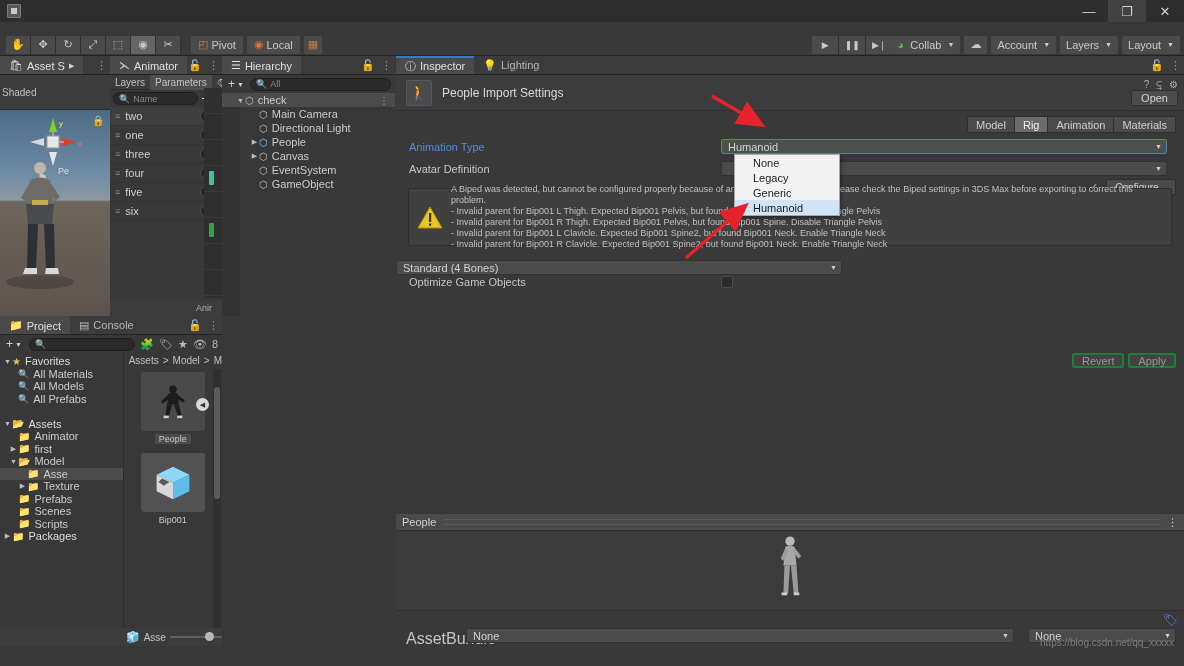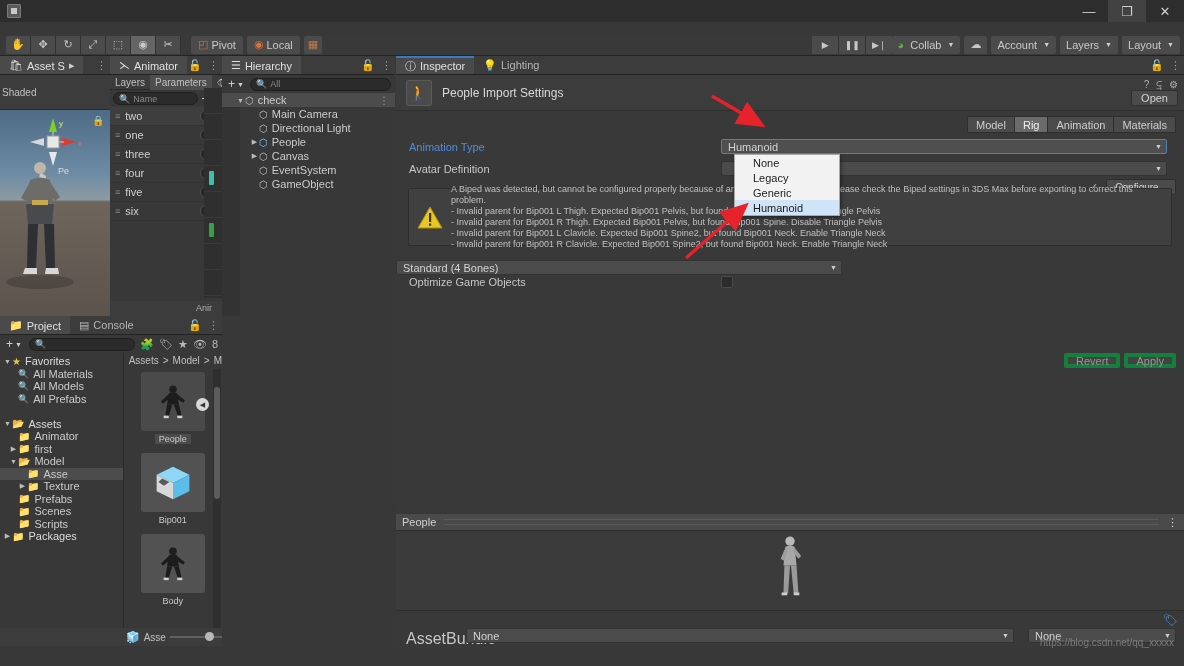--- a/index.html
+++ b/index.html
@@ -204,21 +204,21 @@
   .warnbox {
     position: absolute; left: 12px; top: 132px; width: 764px; height: 58px;
     background: #404040; border: 1px solid #2e2e2e; border-radius: 2px;
     display: flex; align-items: center; padding: 0 8px;
   }
   .warn-tri { width: 26px; height: 23px; position: relative; flex: none; margin-right: 8px; }
   .warn-lines { font-size: 9px; line-height: 11px; color: #c0c0c0; }
 
   .revert-apply { position: absolute; right: 8px; top: 297px; display: flex; gap: 4px; }
   .ra-btn {
-    height: 15px; padding: 0 8px; background: #424242; border: 4px solid #15803d; border-radius: 2px;
+    height: 15px; padding: 0 8px; background: #424242; border: 2px solid #15803d; border-radius: 2px;
     font-size: 11px; color: #969696; display: flex; align-items: center;
   }
 
   
   .popup {
     position: absolute; left: 734px; top: 154px; width: 106px; height: 62px;
     background: #f2f2f2; border: 1px solid #a8a8a8; z-index: 50;
     box-shadow: 1px 2px 4px rgba(0,0,0,.45);
   }
   .popup-item {
@@ -823,35 +823,20 @@
               <svg viewBox="0 0 44 44" width="40" height="40">
                 <polygon points="22,4 40,13 22,22 4,13" fill="#8ed7f7"></polygon>
                 <polygon points="4,13 22,22 22,40 4,31" fill="#d8d8d8"></polygon>
                 <polygon points="40,13 22,22 22,40 40,31" fill="#5bbde8"></polygon>
                 <polygon points="10,17 18,21 12,25 6,21" fill="#5a5a5a"></polygon>
               </svg>
             </div>
             <div class="thumb-label">Bip001</div>
           </div>
 
-          <div class="grid-cell">
-            <div class="thumb flat">
-              <svg viewBox="0 0 40 44" width="34" height="40">
-                <circle cx="20" cy="7" r="4.5" fill="#1e1e1e"></circle>
-                <path d="M15 12 q5 -3 10 0 l2 13 l-14 0 z" fill="#1c1c1c"></path>
-                <path d="M15 13 l-9 8 l2 3 l9 -7z" fill="#1c1c1c"></path>
-                <path d="M25 13 l9 7 l-2 3 l-9 -6z" fill="#1c1c1c"></path>
-                <path d="M13 25 l6 0 l-4 14 l-4 -1z" fill="#1c1c1c"></path>
-                <path d="M21 25 l6 0 l3 13 l-4 1z" fill="#1c1c1c"></path>
-                <rect x="9" y="38" width="6" height="3" fill="#d0d0d0"></rect>
-                <rect x="25" y="38" width="6" height="3" fill="#d0d0d0"></rect>
-              </svg>
-            </div>
-            <div class="thumb-label">Body</div>
-          </div>
         </div>
         <div style="position:absolute;right:1px;top:16px;width:8px;height:262px;background:#2f2f2f;">
           <div style="position:absolute;left:1px;top:18px;width:6px;height:112px;background:#5c5c5c;border-radius:3px;"></div>
         </div>
       </div>
     </div>
 
     <div class="proj-footer">
       <span style="color:#8ed7f7;">🧊</span>
       <span style="font-size:10px;color:#c2c2c2;">Asse</span>

